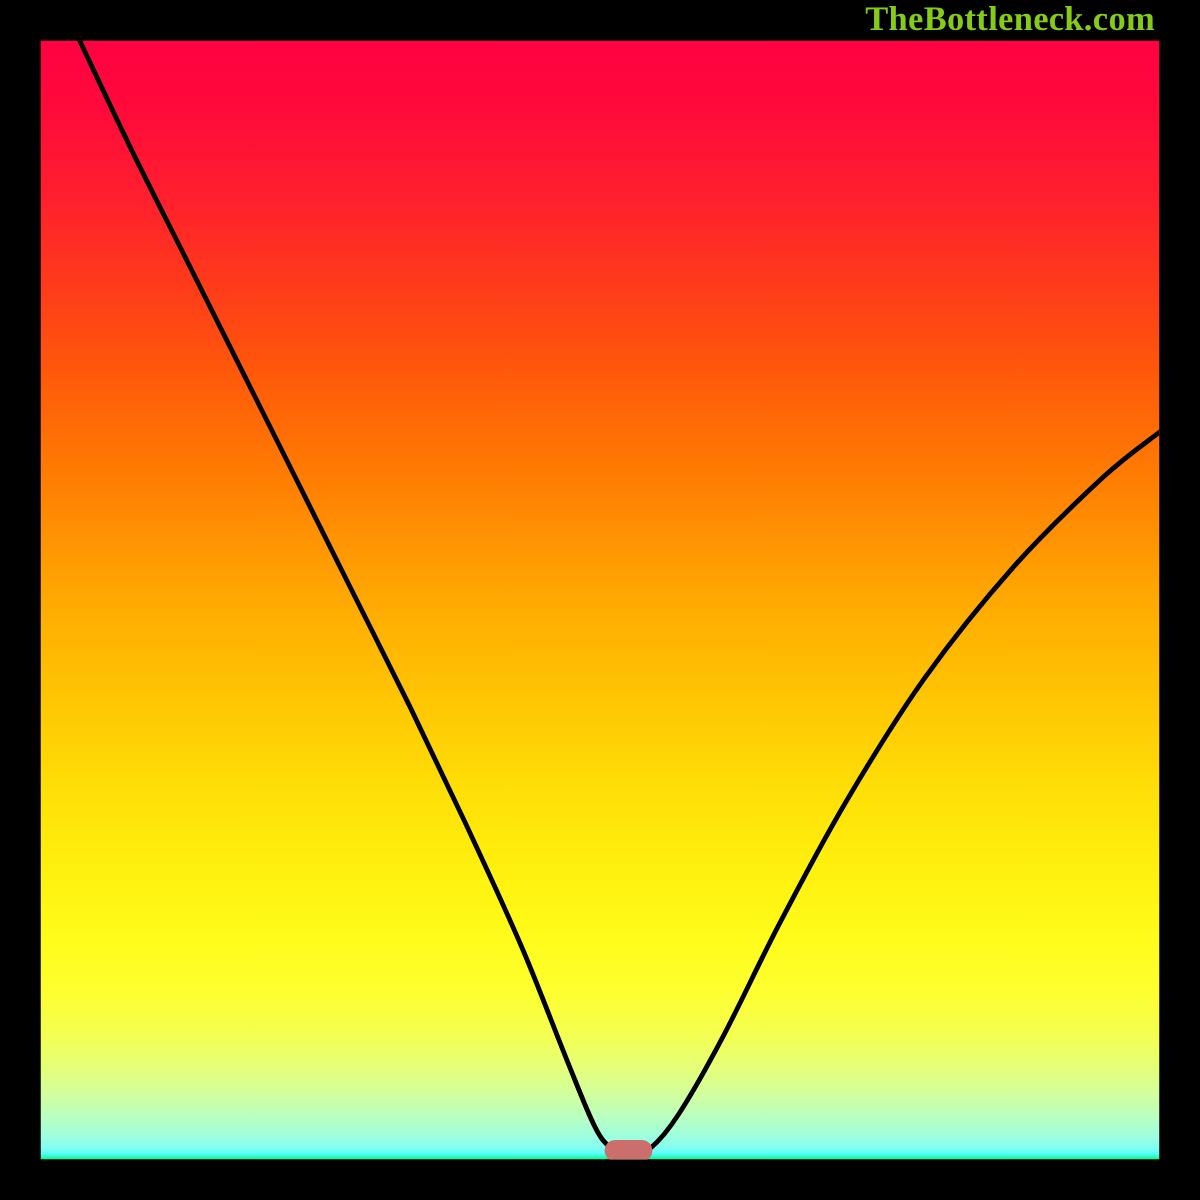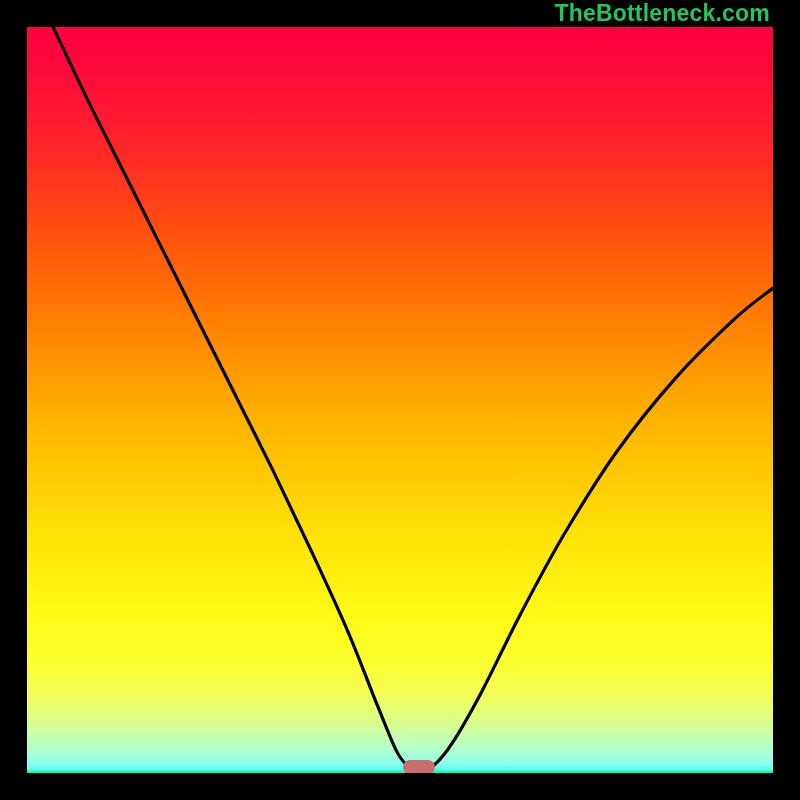--- a/index.html
+++ b/index.html
@@ -54,24 +54,24 @@
       #9cffdf 98%,
       #82fef1 99%,
       #56fdf8 99.5%,
       #00fa84 100%
     );
   }
   .watermark {
     position: absolute;
     top: 0;
     right: 30px;
-    font-family: Liberation Sans, sans-serif;
+    font-family: Liberation Serif, serif;
     font-size: 23px;
     font-weight: 600;
-    color: #22c55e;
+    color: #84cc16;
     letter-spacing: 0.2px;
   }
   svg {
     position: absolute;
     left: 0;
     top: 0;
   }
   .marker {
     position: absolute;
     width: 32px;

